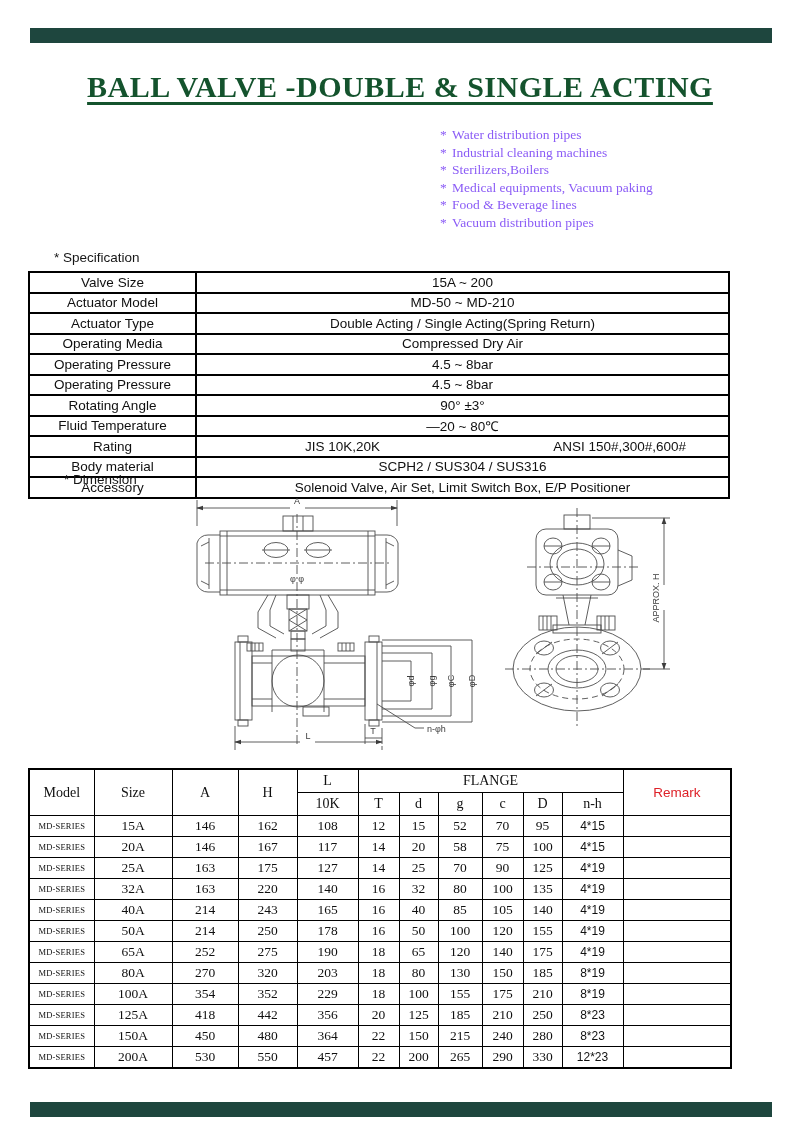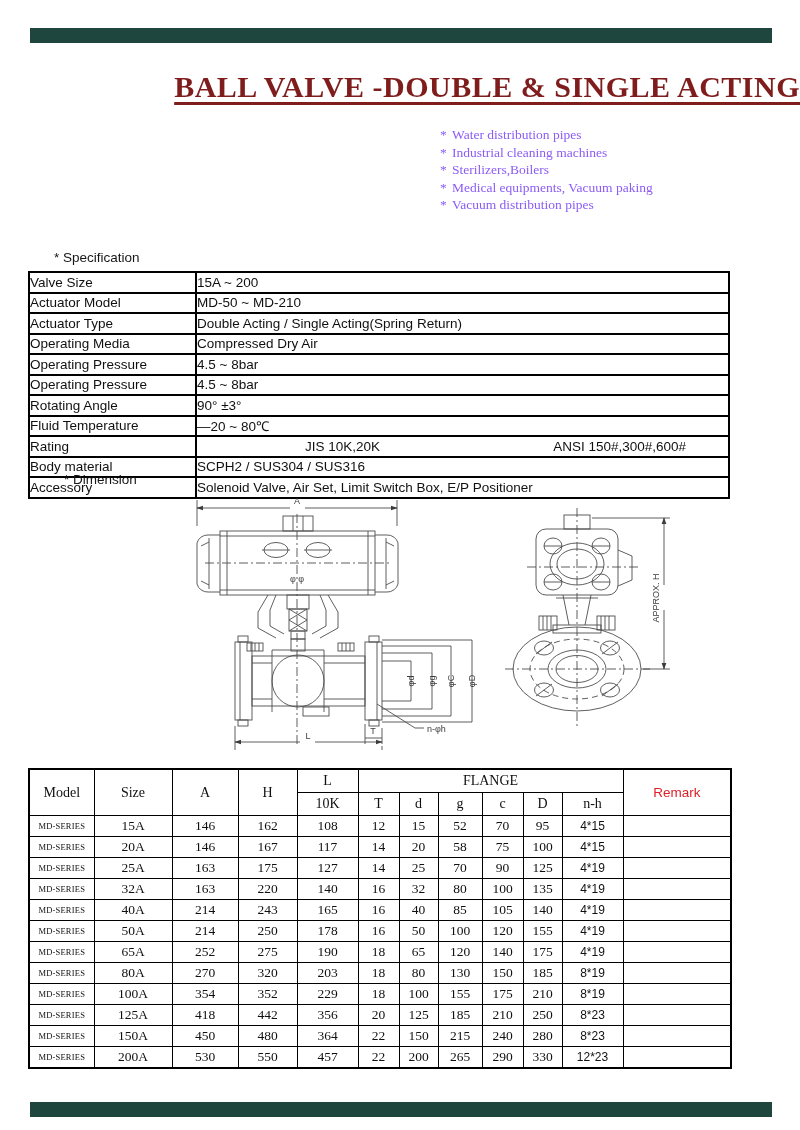--- a/index.html
+++ b/index.html
@@ -5,42 +5,42 @@
   html,body{margin:0;padding:0;}
   body{
     width:800px;height:1130px;position:relative;background:#ffffff;
     font-family:"Liberation Sans",sans-serif;color:#111;overflow:hidden;
   }
   .band{position:absolute;left:30px;width:742px;height:15px;background:#1e463e;}
   .band.top{top:28px;}
   .band.bottom{top:1102px;}
 
   .page-title{
-    position:absolute;top:70px;left:0;width:800px;text-align:right;
+    position:absolute;top:70px;left:0;width:800px;text-align:center;
     font-family:"Liberation Serif",serif;font-weight:bold;font-size:30px;
-    letter-spacing:.5px;color:#7f1d1d;
+    letter-spacing:.5px;color:#14532d;
   }
   .page-title span{
     text-decoration:underline;text-decoration-thickness:3px;text-underline-offset:5px;
   }
 
   .apps{position:absolute;left:440px;top:126px;font-size:13.5px;line-height:17.6px;color:#8b5cf6;font-family:Liberation Serif, serif;}
   .app-line{white-space:nowrap;}
   .app-line .bullet{display:inline-block;width:12px;}
 
   .sec-heading{position:absolute;font-size:13.5px;color:#161616;}
   #spec-heading{left:54px;top:250px;}
   #dim-heading{left:64px;top:472px;}
 
   table{border-collapse:collapse;table-layout:fixed;}
   
   .spec-table{position:absolute;left:28px;top:271px;width:702px;border:2.5px solid #000;}
   .spec-table td{
     border:2px solid #000;height:18.5px;padding:0;font-size:13.5px;
-    vertical-align:middle;color:#101010;overflow:hidden;white-space:nowrap;
+    text-align:center;vertical-align:middle;color:#101010;overflow:hidden;white-space:nowrap;
   }
   .spec-table td.spec-label{width:165px;}
   .spec-table td.rating-cell{position:relative;}
   .rating-wrap{display:flex;justify-content:space-between;padding:0 42px 0 108px;}
 
   
   .drawings{position:absolute;left:0;top:490px;}
   .drawings text{font-family:"Liberation Sans",sans-serif;font-size:9px;fill:#3c3c3c;}
 
   
@@ -61,20 +61,21 @@
 <div class="band top"></div>
 <div class="band bottom"></div>
 
 <div class="page-title"><span>BALL VALVE -DOUBLE &amp; SINGLE ACTING</span></div>
 
 <div class="apps">
     <div class="app-line"><span class="bullet">*</span><span>Water distribution pipes</span></div>
     <div class="app-line"><span class="bullet">*</span><span>Industrial cleaning machines</span></div>
     <div class="app-line"><span class="bullet">*</span><span>Sterilizers,Boilers</span></div>
     <div class="app-line"><span class="bullet">*</span><span>Medical equipments, Vacuum paking</span></div>
+    <div class="app-line"><span class="bullet">*</span><span>Food &amp; Beverage lines</span></div>
     <div class="app-line"><span class="bullet">*</span><span>Vacuum distribution pipes</span></div>
   </div>
 
 <div class="sec-heading" id="spec-heading">* Specification</div>
 
 <table class="spec-table">
   <tbody>
       <tr>
         <td class="spec-label">Valve Size</td>
         <td>15A ~ 200</td>

